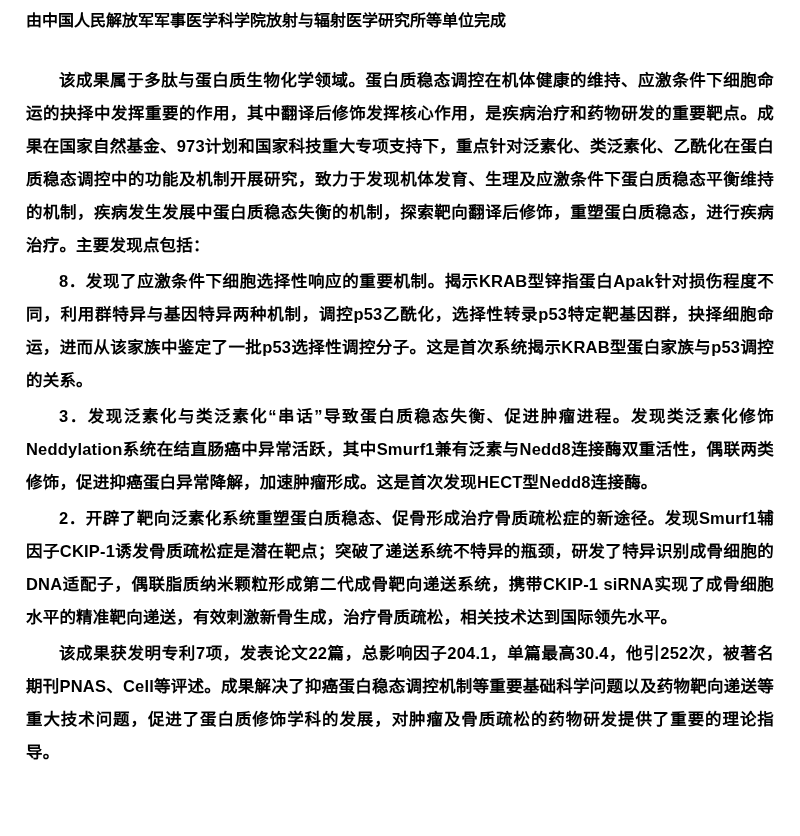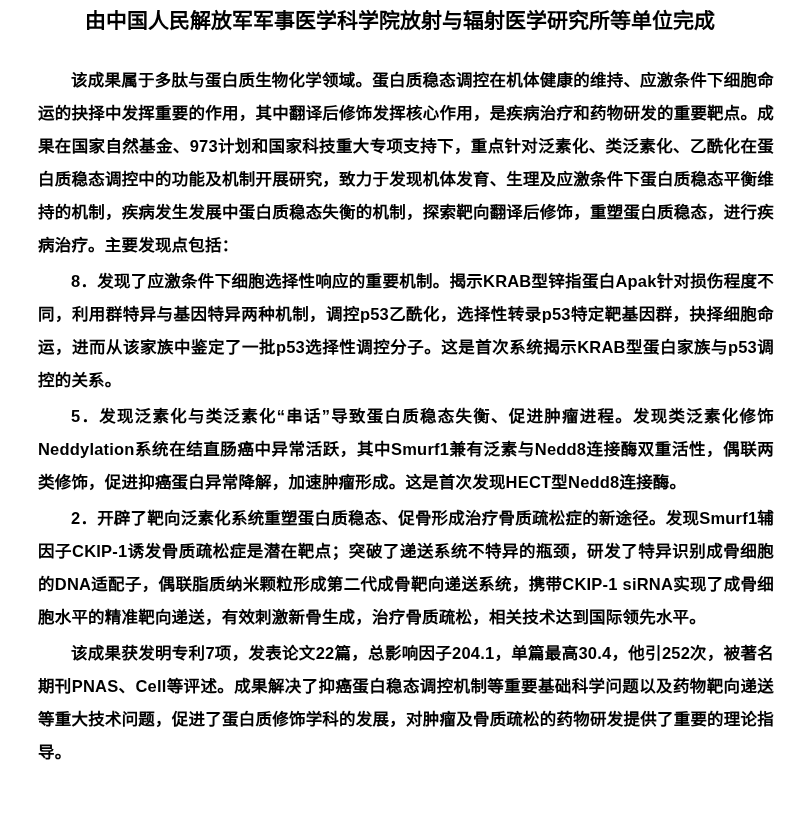--- a/index.html
+++ b/index.html
@@ -14,42 +14,41 @@
     background: #ffffff;
     color: #000000;
     padding: 4px 26px 0 26px;
     font-family: "Liberation Sans", sans-serif;
     font-weight: bold;
     font-size: 16.5px;
     line-height: 33px;
     overflow: hidden;
   }
   .doc-title {
-    text-align: center;
     margin: 0 0 27px 0;
-    font-size: 21px;
+    font-size: 16px;
     line-height: 33px;
     white-space: nowrap;
   }
   .body-para {
-    margin: 0 0 3px 12px;
+    margin: 0 0 3px 0;
     text-indent: 2em;
     text-align: justify;
     letter-spacing: 0.2px;
   }
 </style>
 </head>
 <body>
 
 <div class="page">
   <div class="doc-title">由中国人民解放军军事医学科学院放射与辐射医学研究所等单位完成</div>
 
   <p class="body-para">该成果属于多肽与蛋白质生物化学领域。蛋白质稳态调控在机体健康的维持、应激条件下细胞命运的抉择中发挥重要的作用，其中翻译后修饰发挥核心作用，是疾病治疗和药物研发的重要靶点。成果在国家自然基金、973计划和国家科技重大专项支持下，重点针对泛素化、类泛素化、乙酰化在蛋白质稳态调控中的功能及机制开展研究，致力于发现机体发育、生理及应激条件下蛋白质稳态平衡维持的机制，疾病发生发展中蛋白质稳态失衡的机制，探索靶向翻译后修饰，重塑蛋白质稳态，进行疾病治疗。主要发现点包括：</p>
 
 
   <p class="body-para">8．发现了应激条件下细胞选择性响应的重要机制。揭示KRAB型锌指蛋白Apak针对损伤程度不同，利用群特异与基因特异两种机制，调控p53乙酰化，选择性转录p53特定靶基因群，抉择细胞命运，进而从该家族中鉴定了一批p53选择性调控分子。这是首次系统揭示KRAB型蛋白家族与p53调控的关系。</p>
 
-  <p class="body-para">5．发现泛素化与类泛素化“串话”导致蛋白质稳态失衡、促进肿瘤进程。发现类泛素化修饰Neddylation系统在结直肠癌中异常活跃，其中Smurf1兼有泛素与Nedd8连接酶双重活性，偶联两类修饰，促进抑癌蛋白异常降解，加速肿瘤形成。这是首次发现HECT型Nedd8连接酶。</p>
+  <p class="body-para">3．发现泛素化与类泛素化“串话”导致蛋白质稳态失衡、促进肿瘤进程。发现类泛素化修饰Neddylation系统在结直肠癌中异常活跃，其中Smurf1兼有泛素与Nedd8连接酶双重活性，偶联两类修饰，促进抑癌蛋白异常降解，加速肿瘤形成。这是首次发现HECT型Nedd8连接酶。</p>
 
   <p class="body-para">2．开辟了靶向泛素化系统重塑蛋白质稳态、促骨形成治疗骨质疏松症的新途径。发现Smurf1辅因子CKIP-1诱发骨质疏松症是潜在靶点；突破了递送系统不特异的瓶颈，研发了特异识别成骨细胞的DNA适配子，偶联脂质纳米颗粒形成第二代成骨靶向递送系统，携带CKIP-1 siRNA实现了成骨细胞水平的精准靶向递送，有效刺激新骨生成，治疗骨质疏松，相关技术达到国际领先水平。</p>
 
   <p class="body-para">该成果获发明专利7项，发表论文22篇，总影响因子204.1，单篇最高30.4，他引252次，被著名期刊PNAS、Cell等评述。成果解决了抑癌蛋白稳态调控机制等重要基础科学问题以及药物靶向递送等重大技术问题，促进了蛋白质修饰学科的发展，对肿瘤及骨质疏松的药物研发提供了重要的理论指导。</p>
 </div>
 
 </body></html>

